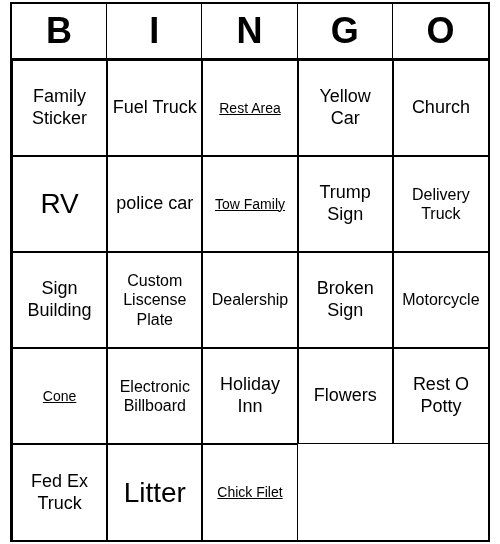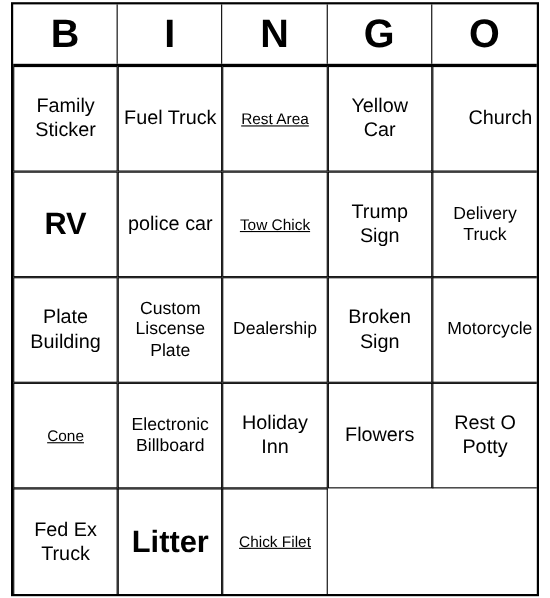--- a/index.html
+++ b/index.html
@@ -46,36 +46,34 @@
       display: flex;
       align-items: center;
       justify-content: center;
       padding: 4px;
       min-height: 96px;
       word-break: break-word;
       line-height: 1.2;
     }
     .bingo-cell:nth-child(5n) {
       border-right: none;
-      justify-content: flex-end;
     }
     .bingo-cell:nth-child(n+21) {
       border-bottom: none;
     }
     .cell-text {
       font-size: 14px;
       text-align: center;
     }
     .cell-text.large {
       font-size: 14px;
       text-decoration: underline;
     }
     .cell-text.xlarge {
       font-size: 28px;
-      font-weight: bold;
     }
     .cell-text.medium {
       font-size: 18px;
     }
     .cell-text.small {
       font-size: 16px;
     }
   </style>
 </head>
 <body>
@@ -104,30 +102,30 @@
       <div class="bingo-cell">
         <span class="cell-text medium">Church</span>
       </div>
       <div class="bingo-cell">
         <span class="cell-text xlarge">RV</span>
       </div>
       <div class="bingo-cell">
         <span class="cell-text medium">police car</span>
       </div>
       <div class="bingo-cell">
-        <span class="cell-text large">Tow Chick</span>
+        <span class="cell-text large">Tow Family</span>
       </div>
       <div class="bingo-cell">
         <span class="cell-text medium">Trump Sign</span>
       </div>
       <div class="bingo-cell">
         <span class="cell-text small">Delivery Truck</span>
       </div>
       <div class="bingo-cell">
-        <span class="cell-text medium">Plate Building</span>
+        <span class="cell-text medium">Sign Building</span>
       </div>
       <div class="bingo-cell">
         <span class="cell-text small">Custom Liscense Plate</span>
       </div>
       <div class="bingo-cell">
         <span class="cell-text small">Dealership</span>
       </div>
       <div class="bingo-cell">
         <span class="cell-text medium">Broken Sign</span>
       </div>

